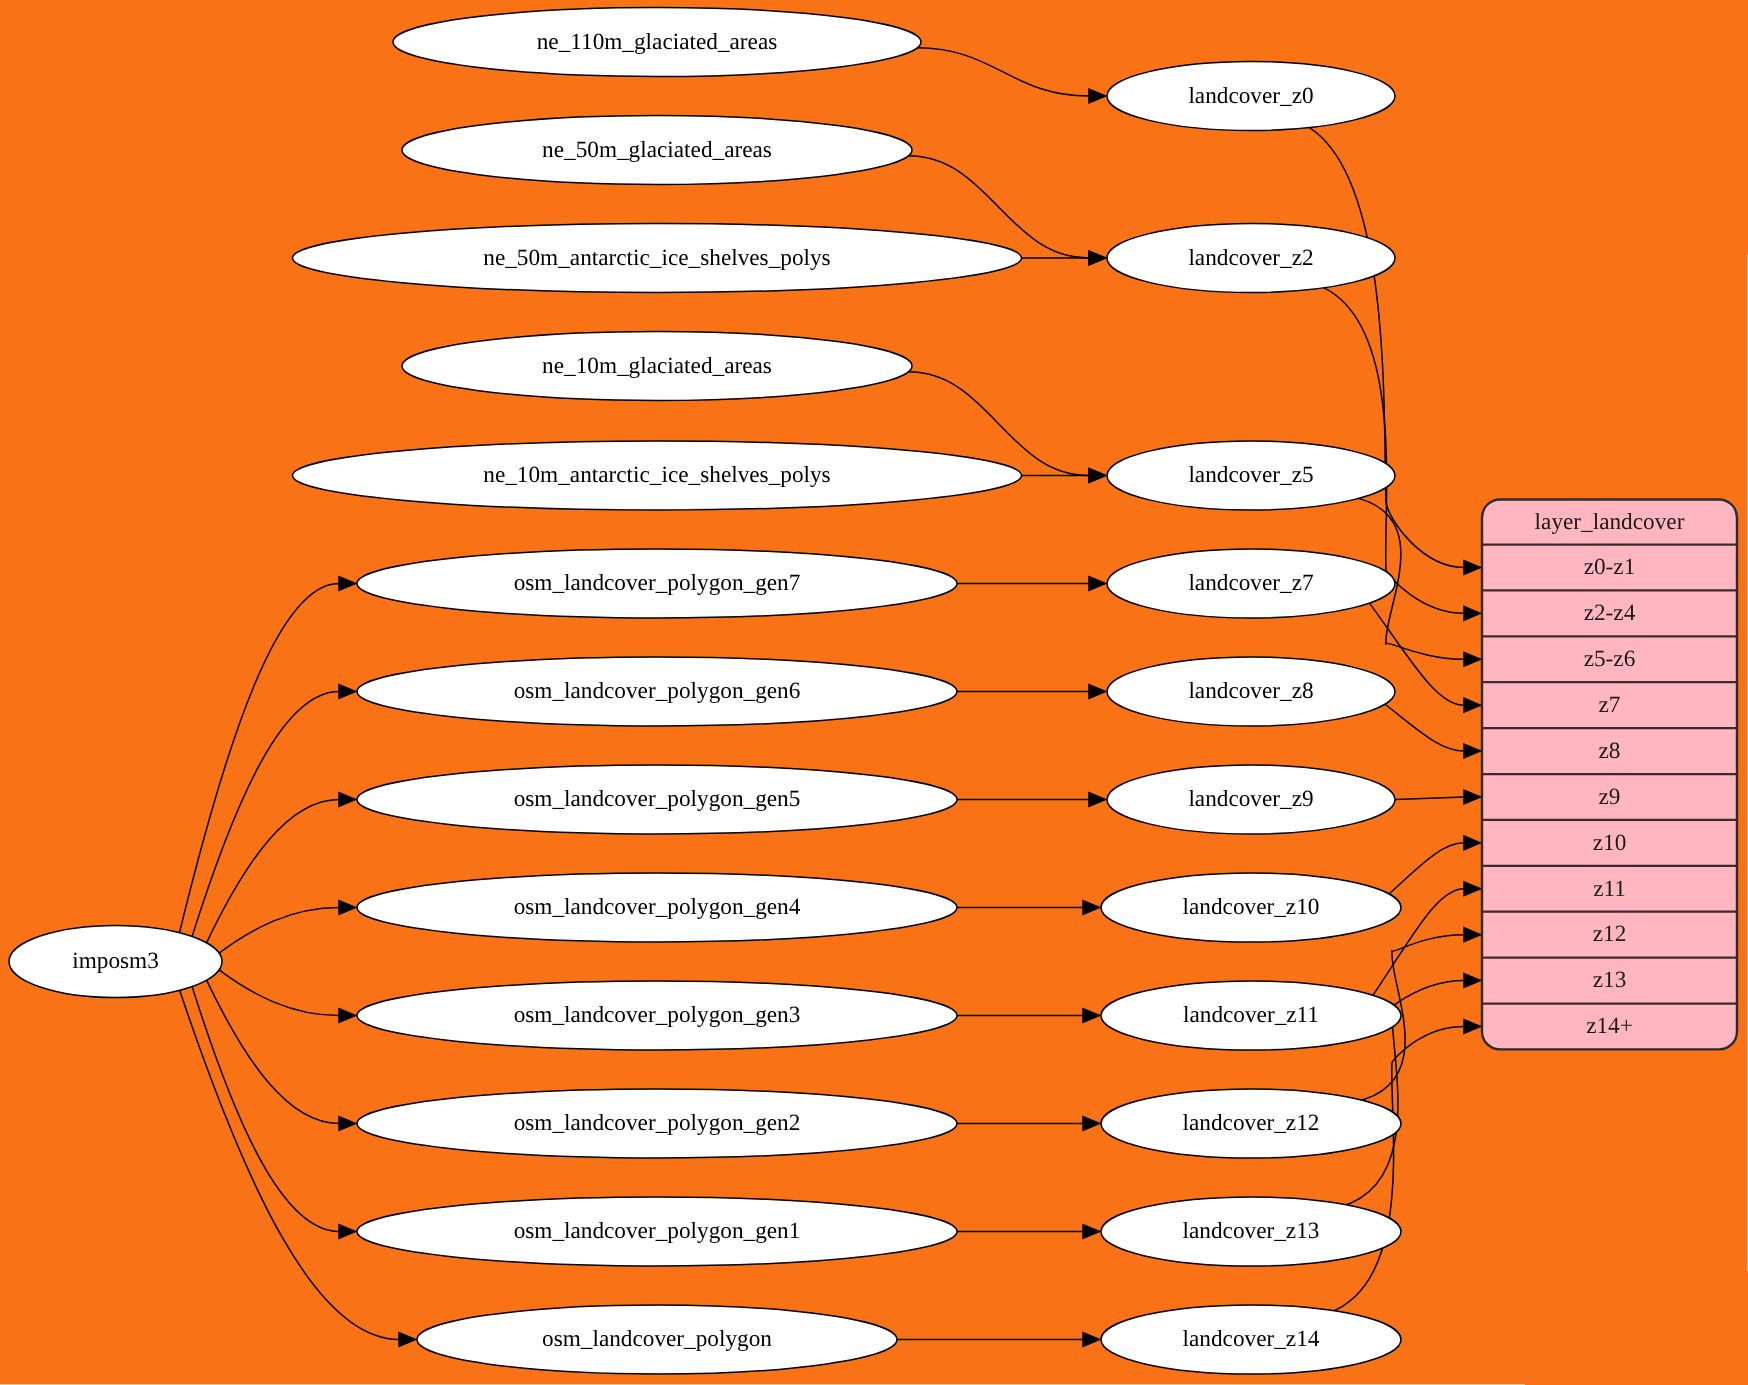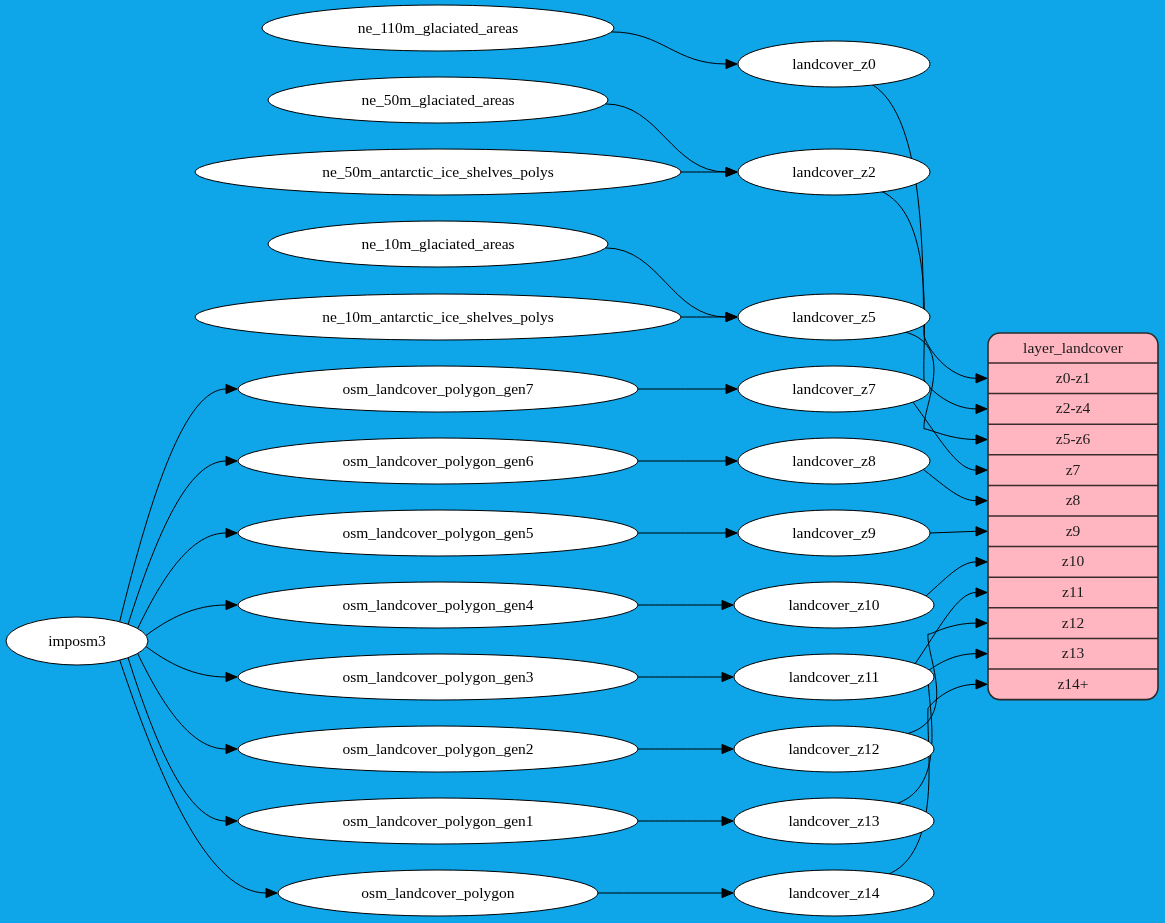--- a/index.html
+++ b/index.html
@@ -4,21 +4,21 @@
 <style>
   html, body {
     margin: 0;
     padding: 0;
     background: #ffffff;
   }
   #canvas {
     position: relative;
     width: 1165px;
     height: 923px;
-    background: #0ea5e9;
+    background: #f97316;
     overflow: hidden;
   }
   svg.graph {
     display: block;
     width: 1165px;
     height: 923px;
     font-family: "Liberation Serif", "DejaVu Serif", serif;
   }
   .node-ellipse {
     fill: #ffffff;

